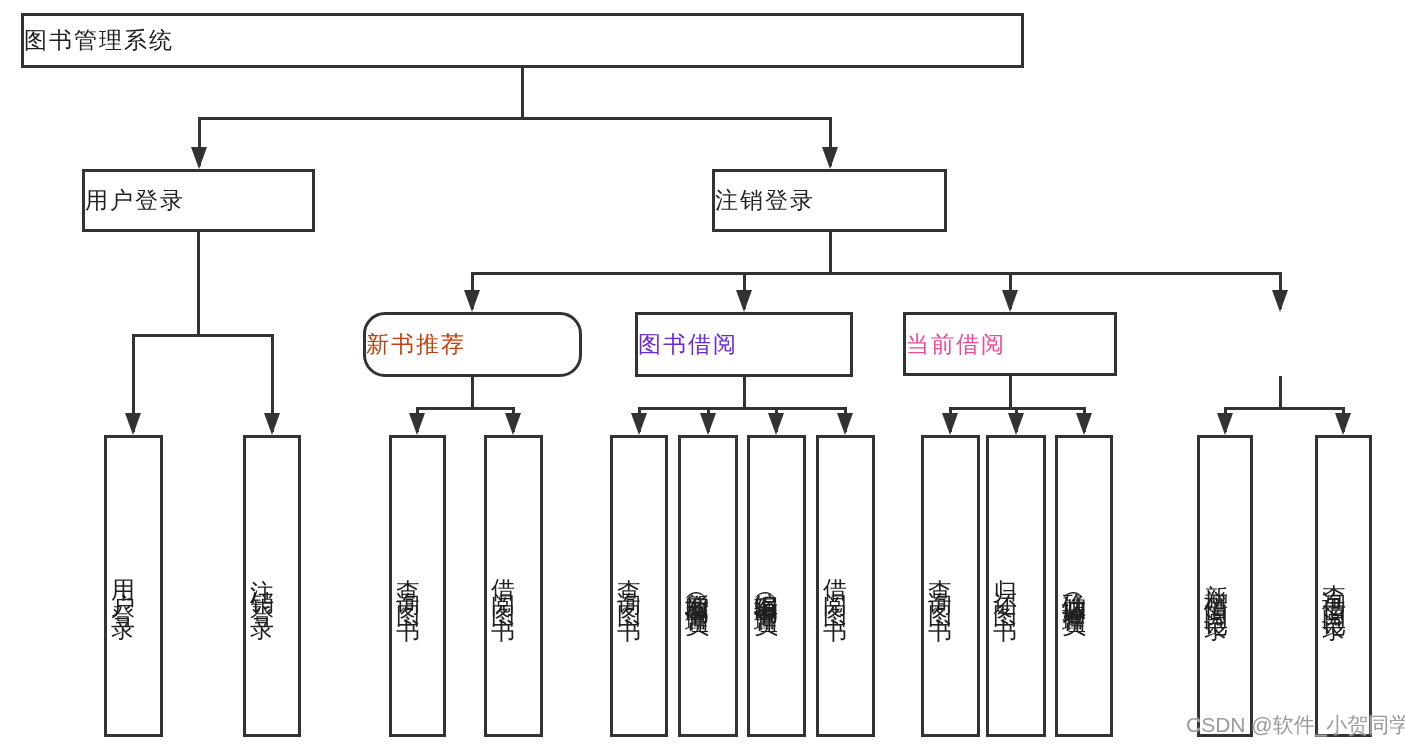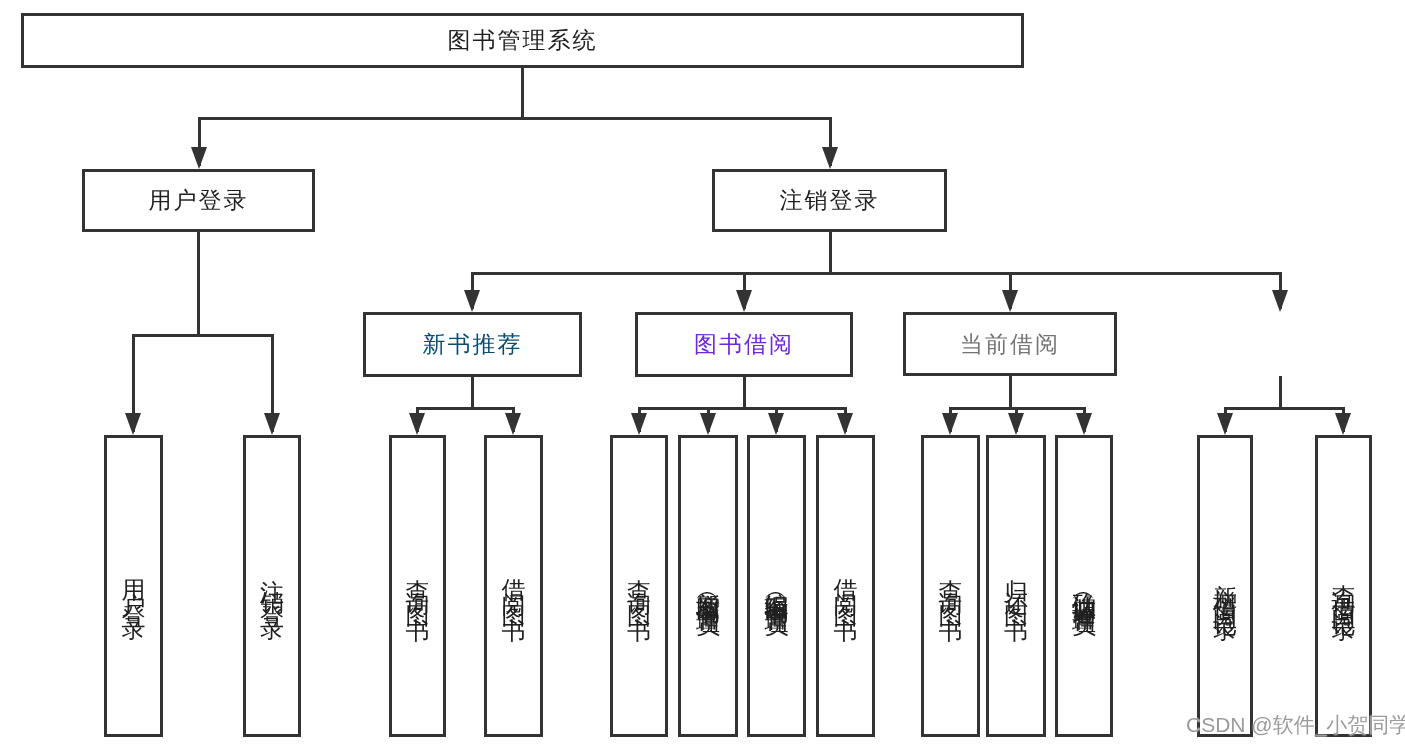--- a/index.html
+++ b/index.html
@@ -14,21 +14,21 @@
     overflow: hidden;
     background: #ffffff;
   }
   .node {
     position: absolute;
     box-sizing: border-box;
     border: 3px solid #333333;
     background: #ffffff;
     display: flex;
     align-items: center;
-    justify-content: center;
+    justify-content: flex-start;
     color: #1f1f1f;
   }
   .node .label {
     font-size: 23px;
     letter-spacing: 2px;
     white-space: nowrap;
   }
   .node.v .label {
     writing-mode: vertical-rl;
     font-size: 24px;
@@ -69,27 +69,27 @@
   <div class="watermark" style="color: rgb(155, 155, 155);">CSDN @软件_小贺同学</div>
 <div class="node" style="left: 21px; top: 13px; width: 1003px; height: 55px; border-color: rgb(51, 51, 51); color: rgb(31, 31, 31);">
       <span class="label">图书管理系统</span>
     </div>
     <div class="node" style="left: 82px; top: 169px; width: 233px; height: 63px; border-color: rgb(51, 51, 51); color: rgb(31, 31, 31);">
       <span class="label">用户登录</span>
     </div>
     <div class="node" style="left: 712px; top: 169px; width: 235px; height: 63px; border-color: rgb(51, 51, 51); color: rgb(31, 31, 31);">
       <span class="label">注销登录</span>
     </div>
-    <div class="node" style="left: 363px; top: 312px; width: 219px; height: 65px; border-color: rgb(51, 51, 51); color: #0c4a6e;">
+    <div class="node" style="left: 363px; top: 312px; width: 219px; height: 65px; border-color: rgb(51, 51, 51); color: #c2410c; border-radius: 22px;">
       <span class="label">新书推荐</span>
     </div>
     <div class="node" style="left: 635px; top: 312px; width: 218px; height: 65px; border-color: rgb(51, 51, 51); color: #6d28d9;">
       <span class="label">图书借阅</span>
     </div>
-    <div class="node" style="left: 903px; top: 312px; width: 214px; height: 64px; border-color: rgb(51, 51, 51); color: #737373;">
+    <div class="node" style="left: 903px; top: 312px; width: 214px; height: 64px; border-color: rgb(51, 51, 51); color: #ec4899;">
       <span class="label">当前借阅</span>
     </div>
     <div class="node v" style="left: 104px; top: 435px; width: 59px; height: 302px; border-color: rgb(51, 51, 51); color: rgb(31, 31, 31);">
       <span class="label ls-wide">用户登录</span>
     </div>
     <div class="node v" style="left: 243px; top: 435px; width: 58px; height: 302px; border-color: rgb(51, 51, 51); color: rgb(31, 31, 31);">
       <span class="label ls-wide">注销登录</span>
     </div>
     <div class="node v" style="left: 389px; top: 435px; width: 57px; height: 302px; border-color: rgb(51, 51, 51); color: rgb(31, 31, 31);">
       <span class="label ls-wide">查询图书</span>

